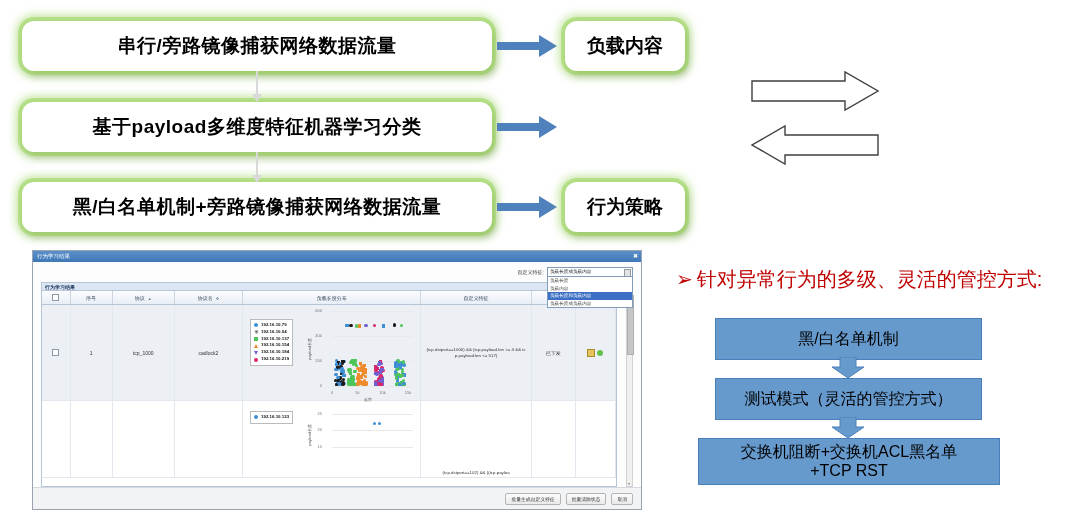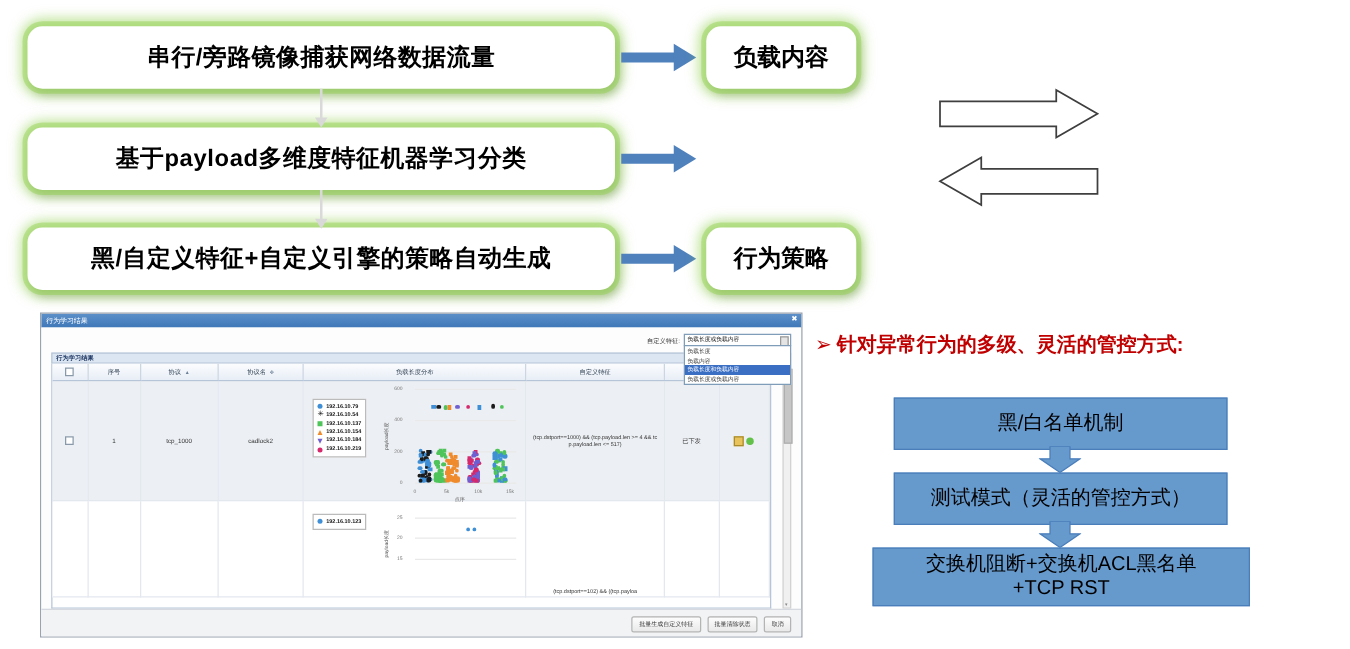--- a/index.html
+++ b/index.html
@@ -157,21 +157,21 @@
     border-top:1px solid #d6dae0;display:flex;align-items:center;justify-content:flex-end;
     gap:5px;padding-right:8px;
   }
   .fbtn{
     background:linear-gradient(#fdfdfd,#e9e9e9);border:1px solid #b4b4b4;border-radius:2px;
     font-size:4.8px;color:#333;padding:2px 5px;white-space:nowrap;
   }
 
   
   .redhead{
-    position:absolute;left:652px;top:266px;font-size:16px;font-weight:bold;color:#c00000;
+    position:absolute;left:676px;top:266px;font-size:20px;font-weight:normal;color:#c00000;
     white-space:nowrap;
   }
   .redhead .bullet{color:#c00000;margin-right:4px;}
   .bluebox{
     position:absolute;background:#6699cc;border:1px solid #4a7ebb;
     color:#000;font-size:16px;display:flex;align-items:center;justify-content:center;
     text-align:center;line-height:1.15;
   }
   #bb-1{left:715px;top:318px;width:265px;height:40px;}
   #bb-2{left:715px;top:378px;width:265px;height:40px;}
@@ -185,21 +185,21 @@
 
 <div class="stage">
 
   <div class="glowbox stage-main" id="box-main-2">
     <span>基于payload多维度特征机器学习分类</span>
   </div>
   <div class="glowbox stage-main" id="box-main-1">
     <span>串行/旁路镜像捕获网络数据流量</span>
   </div>
   <div class="glowbox stage-main" id="box-main-3">
-    <span>黑/自定义特征+自定义引擎的策略自动生成</span>
+    <span>黑/白名单机制+旁路镜像捕获网络数据流量</span>
   </div>
 
   <div class="vconn" id="vconn-1"></div>
   <div class="vconn" id="vconn-2"></div>
 
   <div class="barrow" id="barrow-1">
     <div class="shaft"></div>
       <div class="head"></div>
   </div>
   <div class="barrow" id="barrow-2">

